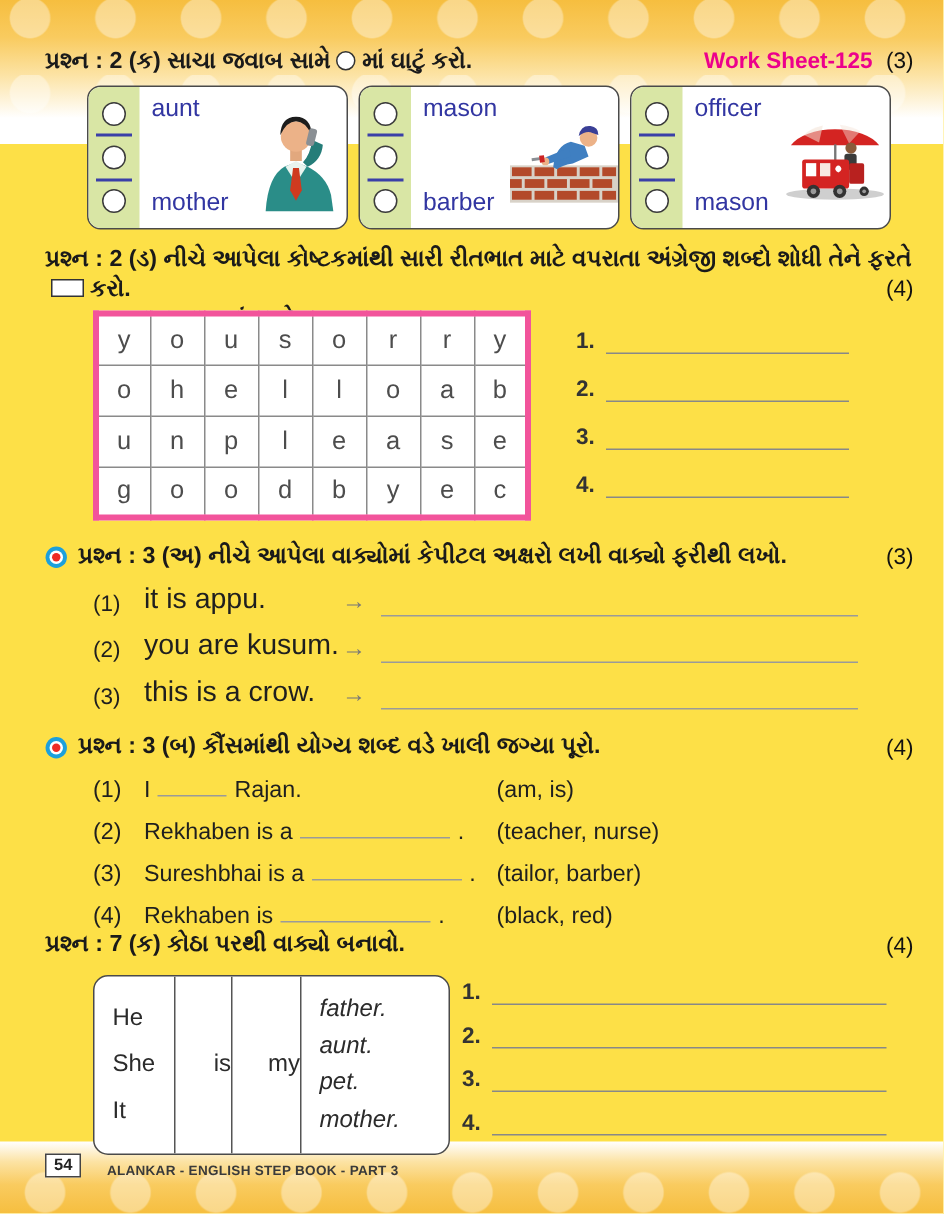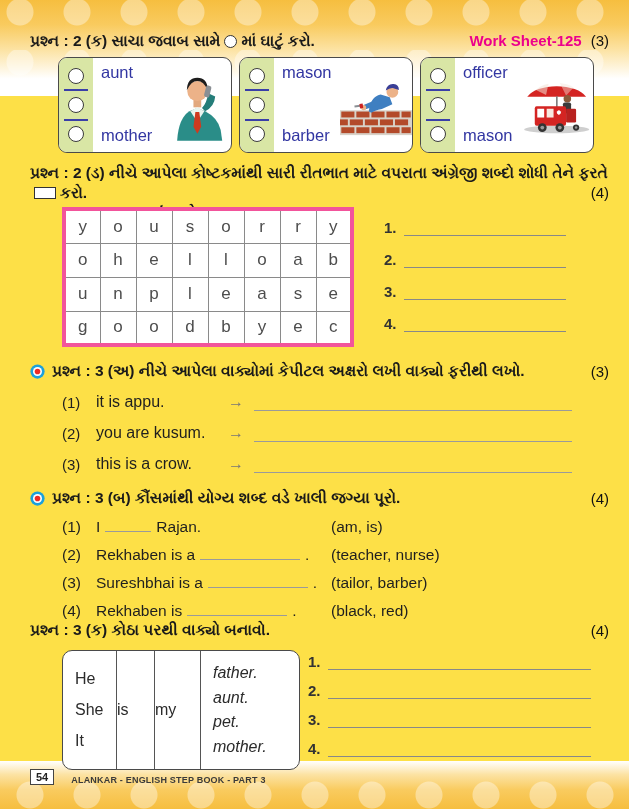--- a/index.html
+++ b/index.html
@@ -70,42 +70,42 @@
   .ansnum { font-size:15px; font-weight:bold; color:#333; }
   .ansline { flex:1; border-bottom:1.5px solid #888; height:16px; margin-left:7px; }
 
   
   .bullet { width:15px; height:15px; margin-right:7px; flex:none; }
   .hdr { display:flex; align-items:center; }
 
   
   .q3a-row { display:flex; align-items:flex-end; height:20px; margin-bottom:11px; }
   .q3a-num { width:34px; font-size:15px; color:#1f1f1f; flex:none; }
-  .q3a-text { width:132px; font-size:16px; color:#1f1f1f; flex:none; }
+  .q3a-text { width:132px; font-size:19px; color:#1f1f1f; flex:none; }
   .q3a-arrow { width:26px; color:#777; font-size:16px; flex:none; }
   .q3a-line { flex:1; border-bottom:1.2px solid #9a9a9a; height:14px; }
 
   
   .q3b-row { display:flex; align-items:flex-end; height:19px; margin-bottom:9px; font-size:15.5px; color:#1f1f1f; }
   .q3b-num { width:34px; flex:none; }
   .q3b-sentence { width:235px; flex:none; }
   .blank { display:inline-block; border-bottom:1.2px solid #9a9a9a; height:13px; margin:0 5px; }
   .blank-sm { width:46px; }
   .blank-lg { width:100px; }
   .q3b-opts { flex:none; }
 
   
   .mtable {
     width:238px; height:120px; border:1.8px solid #4a4a4a; border-radius:10px;
     display:flex; background:#fff; overflow:hidden;
   }
   .mcol { border-right:1.5px solid #555; display:flex; flex-direction:column;
           justify-content:space-evenly; padding:6px 0 6px 12px; font-size:16px; color:#2b2b2b; }
   .mcol:last-child { border-right:none; }
-  .mcol.center { justify-content:center; padding-left:0; align-items:flex-start; }
+  .mcol.center { justify-content:center; padding-left:0; align-items:flex-end; }
   .mcol4 { justify-content:space-evenly; padding-left:12px;font-style:italic; }
 
   
   .footer { display:flex; align-items:flex-end; gap:17px; }
   .pagenum {
     border:1.5px solid #444; font-weight:bold; font-size:11px; color:#222;
     padding:1px 5px; background:#fff;
   }
   .booktitle { font-weight:bold; font-size:9px; color:#3a3a3a; letter-spacing:0.2px; }
 </style>
@@ -362,21 +362,21 @@
       <span class="q3b-sentence"><span>Sureshbhai is a</span><span class="blank blank-lg"></span><span>.</span></span>
       <span class="q3b-opts">(tailor, barber)</span>
     </div>
     <div class="q3b-row">
       <span class="q3b-num">(4)</span>
       <span class="q3b-sentence"><span>Rekhaben is</span><span class="blank blank-lg"></span><span>.</span></span>
       <span class="q3b-opts">(black, red)</span>
     </div>
   </div>
 
-  <div class="abs qtitle" style="top:621px; left:30px;">પ્રશ્ન : 3 (ક) કોઠા પરથી વાક્યો બનાવો.</div>
+  <div class="abs qtitle" style="top:621px; left:30px;">પ્રશ્ન : 7 (ક) કોઠા પરથી વાક્યો બનાવો.</div>
   <div class="abs marks" style="top:622px; right:20px;">(4)</div>
 
   <div class="abs mtable" style="top:650px; left:62px;">
     <div class="mcol" style="width:54px;">
       <span>He</span>
       <span>She</span>
       <span>It</span>
     </div>
     <div class="mcol center" style="width:38px;">
       <span>is</span>

